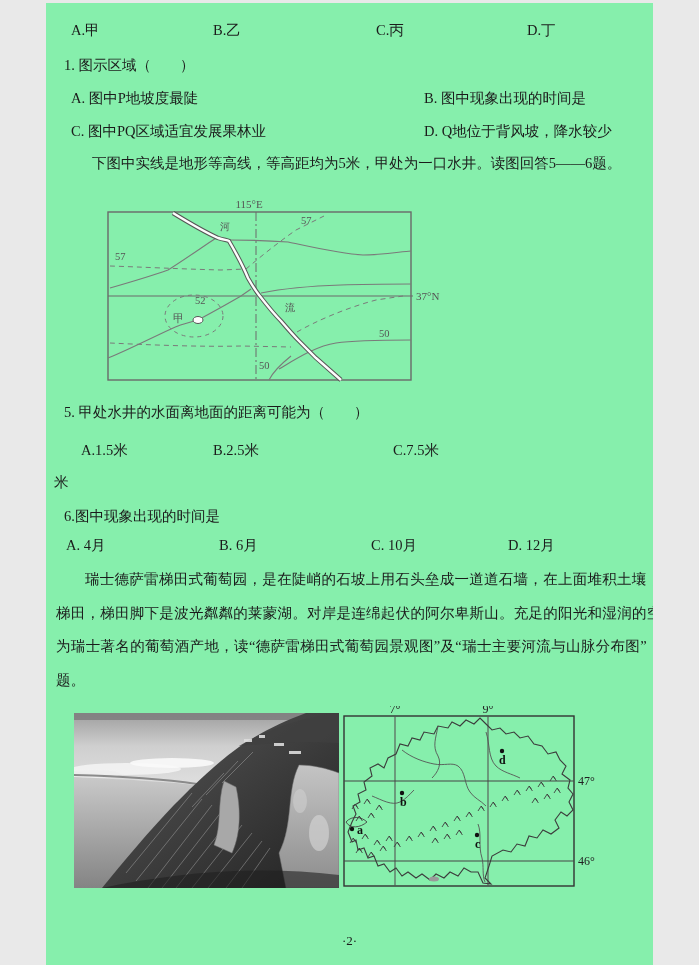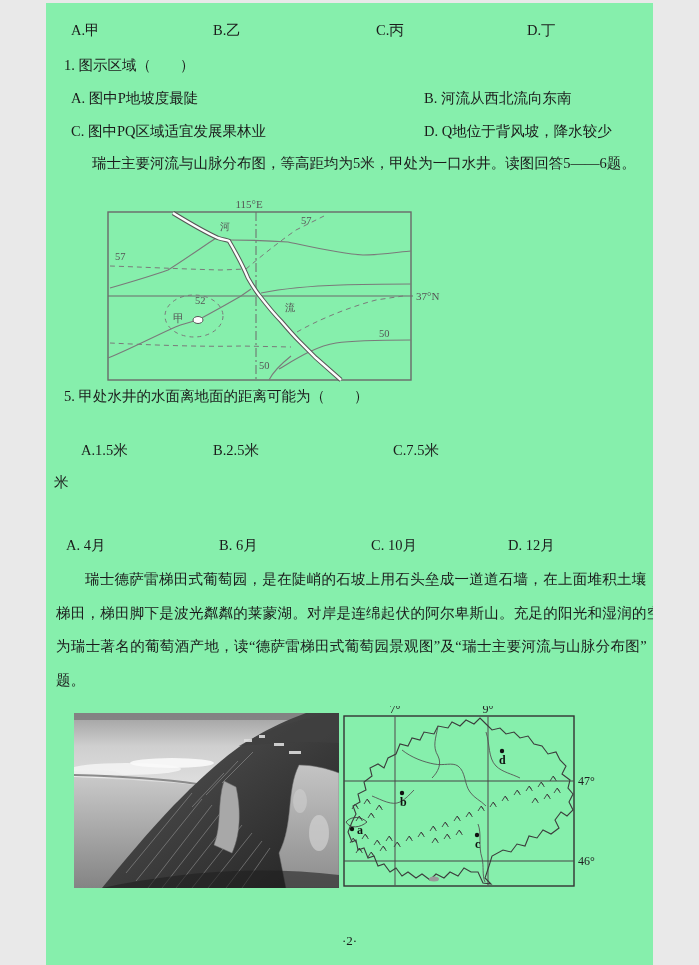--- a/index.html
+++ b/index.html
@@ -22,25 +22,25 @@
 
 <div class="page">
 
   <span class="t" style="left:25px;top:18px">A.甲</span>
   <span class="t" style="left:167px;top:18px">B.乙</span>
   <span class="t" style="left:330px;top:18px">C.丙</span>
   <span class="t" style="left:481px;top:18px">D.丁</span>
 
   <span class="t" style="left:18px;top:53px">1. 图示区域（　　）</span>
   <span class="t" style="left:25px;top:86px">A. 图中P地坡度最陡</span>
-  <span class="t" style="left:378px;top:86px">B. 河流从西北流向东南</span>
+  <span class="t" style="left:378px;top:86px">B. 图中现象出现的时间是</span>
   <span class="t" style="left:25px;top:119px">C. 图中PQ区域适宜发展果林业</span>
   <span class="t" style="left:378px;top:119px">D. Q地位于背风坡，降水较少</span>
 
-  <span class="t" style="left:46px;top:151px">瑞士主要河流与山脉分布图，等高距均为5米，甲处为一口水井。读图回答5——6题。</span>
+  <span class="t" style="left:46px;top:151px">下图中实线是地形等高线，等高距均为5米，甲处为一口水井。读图回答5——6题。</span>
 
   <svg style="position:absolute;left:55px;top:193px" width="360" height="195" viewBox="0 0 360 195">
 
     <rect x="7" y="16" width="303" height="168" fill="none" stroke="#6a6a6a" stroke-width="1.4"></rect>
 
     <line x1="155" y1="16" x2="155" y2="184" stroke="#6a6a6a" stroke-width="1" stroke-dasharray="9 3 2 3"></line>
     <line x1="7" y1="100" x2="312" y2="100" stroke="#6a6a6a" stroke-width="1.1"></line>
     <text x="148" y="12" font-size="11" fill="#555" text-anchor="middle">115°E</text>
     <text x="315" y="104" font-size="11" fill="#555">37°N</text>
 
@@ -65,27 +65,28 @@
 
     <text x="14" y="64" font-size="10.5" fill="#555">57</text>
     <text x="200" y="28" font-size="10.5" fill="#555">57</text>
     <text x="94" y="108" font-size="10.5" fill="#555">52</text>
     <text x="158" y="173" font-size="10.5" fill="#555">50</text>
     <text x="278" y="141" font-size="10.5" fill="#555">50</text>
     <text x="119" y="34" font-size="10" fill="#555">河</text>
     <text x="184" y="115" font-size="10" fill="#555">流</text>
   </svg>
 
-  <span class="t" style="left:18px;top:384px">5. 甲处水井的水面离地面的距离可能为（　　）</span>
+  <span class="t" style="left:18px;top:400px">5. 甲处水井的水面离地面的距离可能为（　　）</span>
   <span class="t" style="left:35px;top:438px">A.1.5米</span>
   <span class="t" style="left:167px;top:438px">B.2.5米</span>
   <span class="t" style="left:347px;top:438px">C.7.5米</span>
   <span class="t" style="left:628px;top:438px">D.8.5</span>
   <span class="t" style="left:8px;top:470px">米</span>
 
+  <span class="t" style="left:18px;top:504px">6.图中现象出现的时间是</span>
   <span class="t" style="left:20px;top:533px">A.  4月</span>
   <span class="t" style="left:173px;top:533px">B.  6月</span>
   <span class="t" style="left:325px;top:533px">C.  10月</span>
   <span class="t" style="left:462px;top:533px">D.  12月</span>
 
   <div class="passage">瑞士德萨雷梯田式葡萄园，是在陡峭的石坡上用石头垒成一道道石墙，在上面堆积土壤，建成一道道梯田，梯田脚下是波光粼粼的莱蒙湖。对岸是连绵起伏的阿尔卑斯山。充足的阳光和湿润的空气使这里成为瑞士著名的葡萄酒产地，读“德萨雷梯田式葡萄园景观图”及“瑞士主要河流与山脉分布图”，回答7——8题。</div>
 
   <svg style="position:absolute;left:28px;top:710px" width="265" height="175" viewBox="0 0 265 175">
     <defs>
       <linearGradient id="sky" x1="0" y1="0" x2="0" y2="1">

